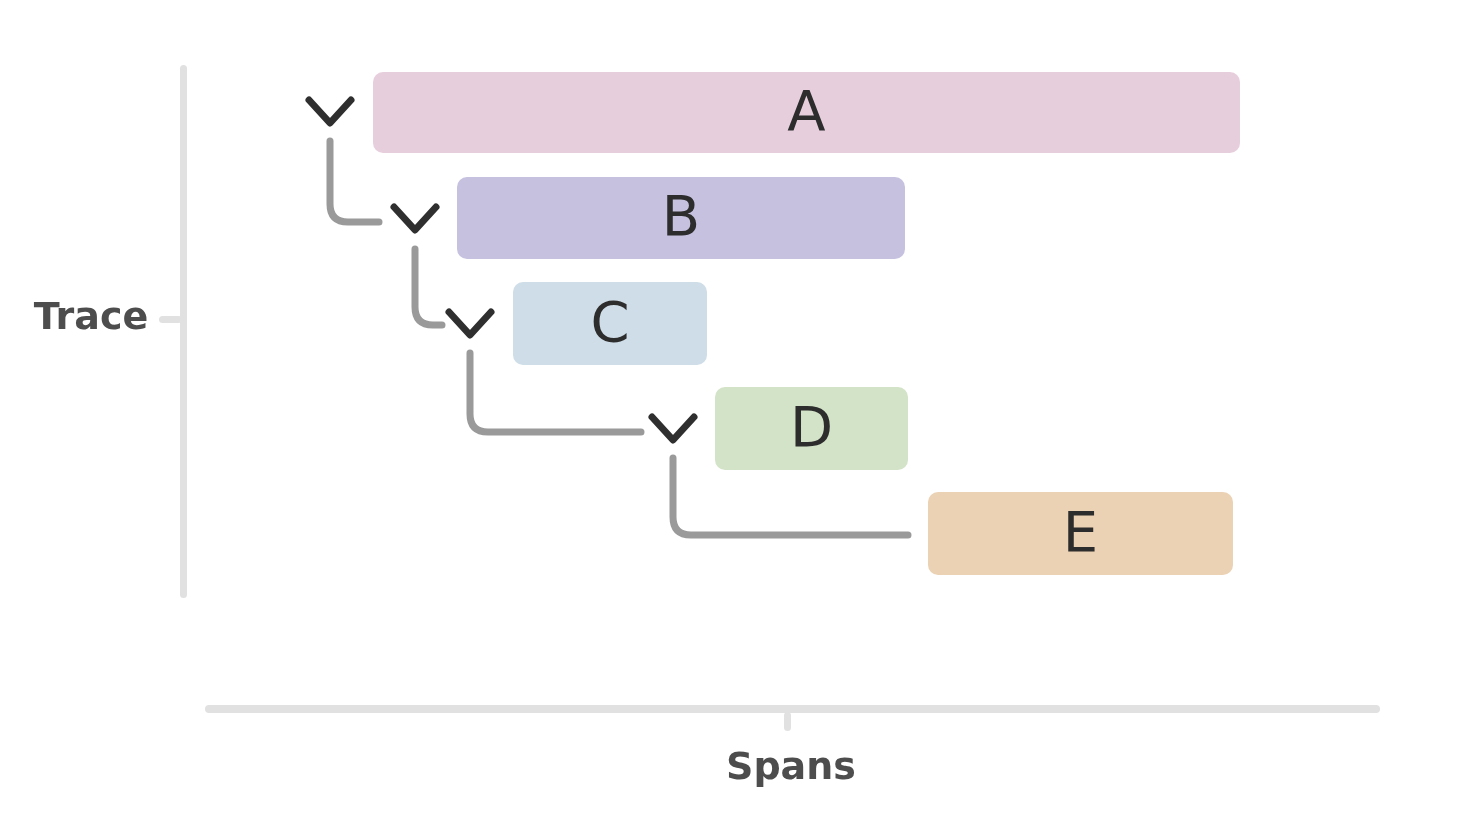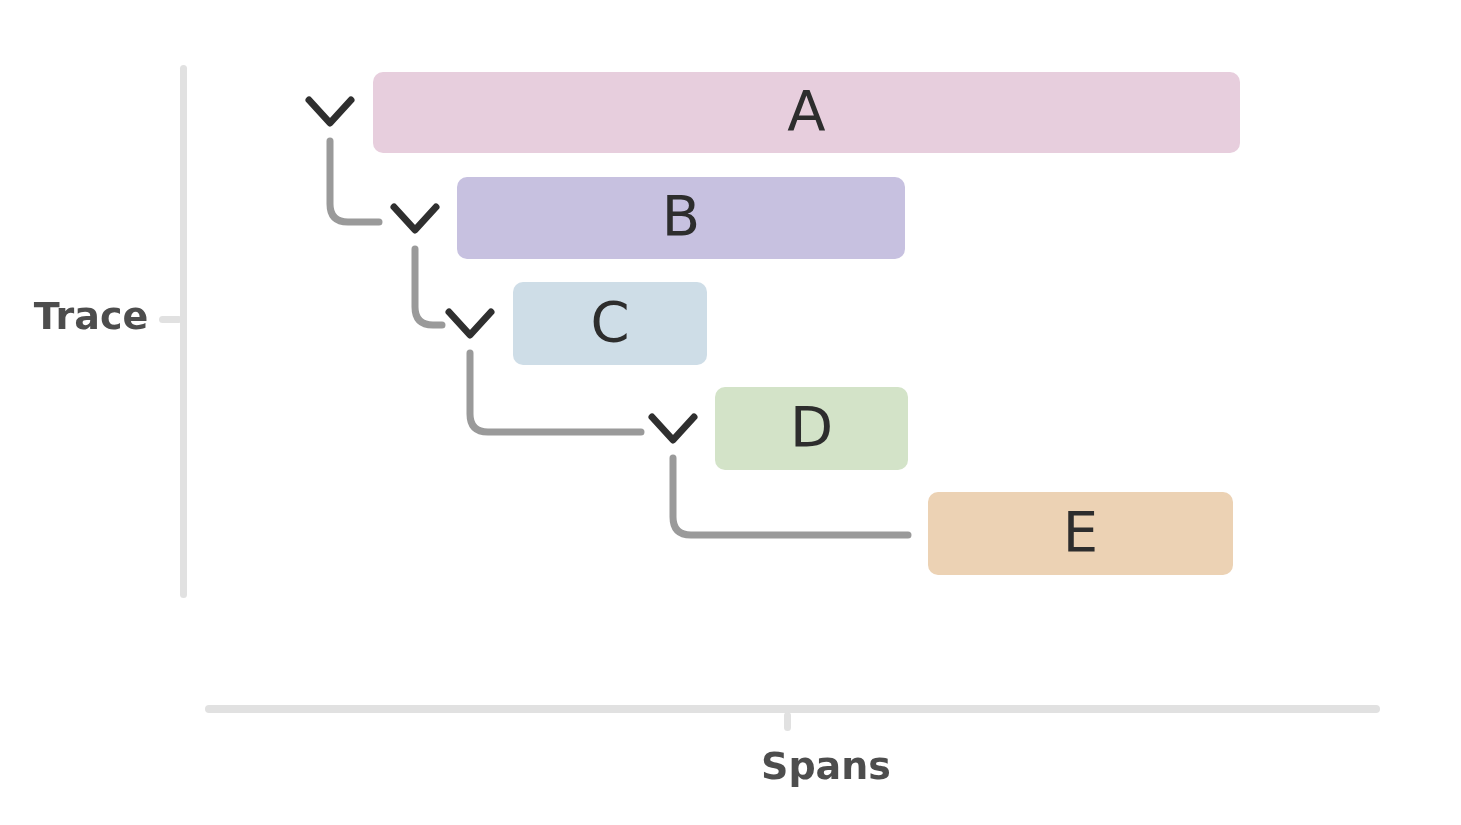--- a/index.html
+++ b/index.html
@@ -31,21 +31,21 @@
   .x-axis-tick   { left: 784px; top: 712px; width: 7px;  height: 19px; }
   .axis-label {
     position: absolute;
     color: var(--axis-label-color, #4d4d4d);
     font-size: 38px;
     font-weight: 600;
     text-align: center;
     line-height: 54px;
   }
   .y-axis-label  { left: 28px;  top: 289px; width: 126px; height: 54px; }
-  .x-axis-label  { left: 726px; top: 739px; width: 200px; height: 54px; }
+  .x-axis-label  { left: 691px; top: 739px; width: 200px; height: 54px; }
 
   .layer {
     position: absolute;
     left: 0; top: 0;
     width: 1461px;
     height: 825px;
   }
   svg.layer { pointer-events: none; }
 
   .span-bar {

